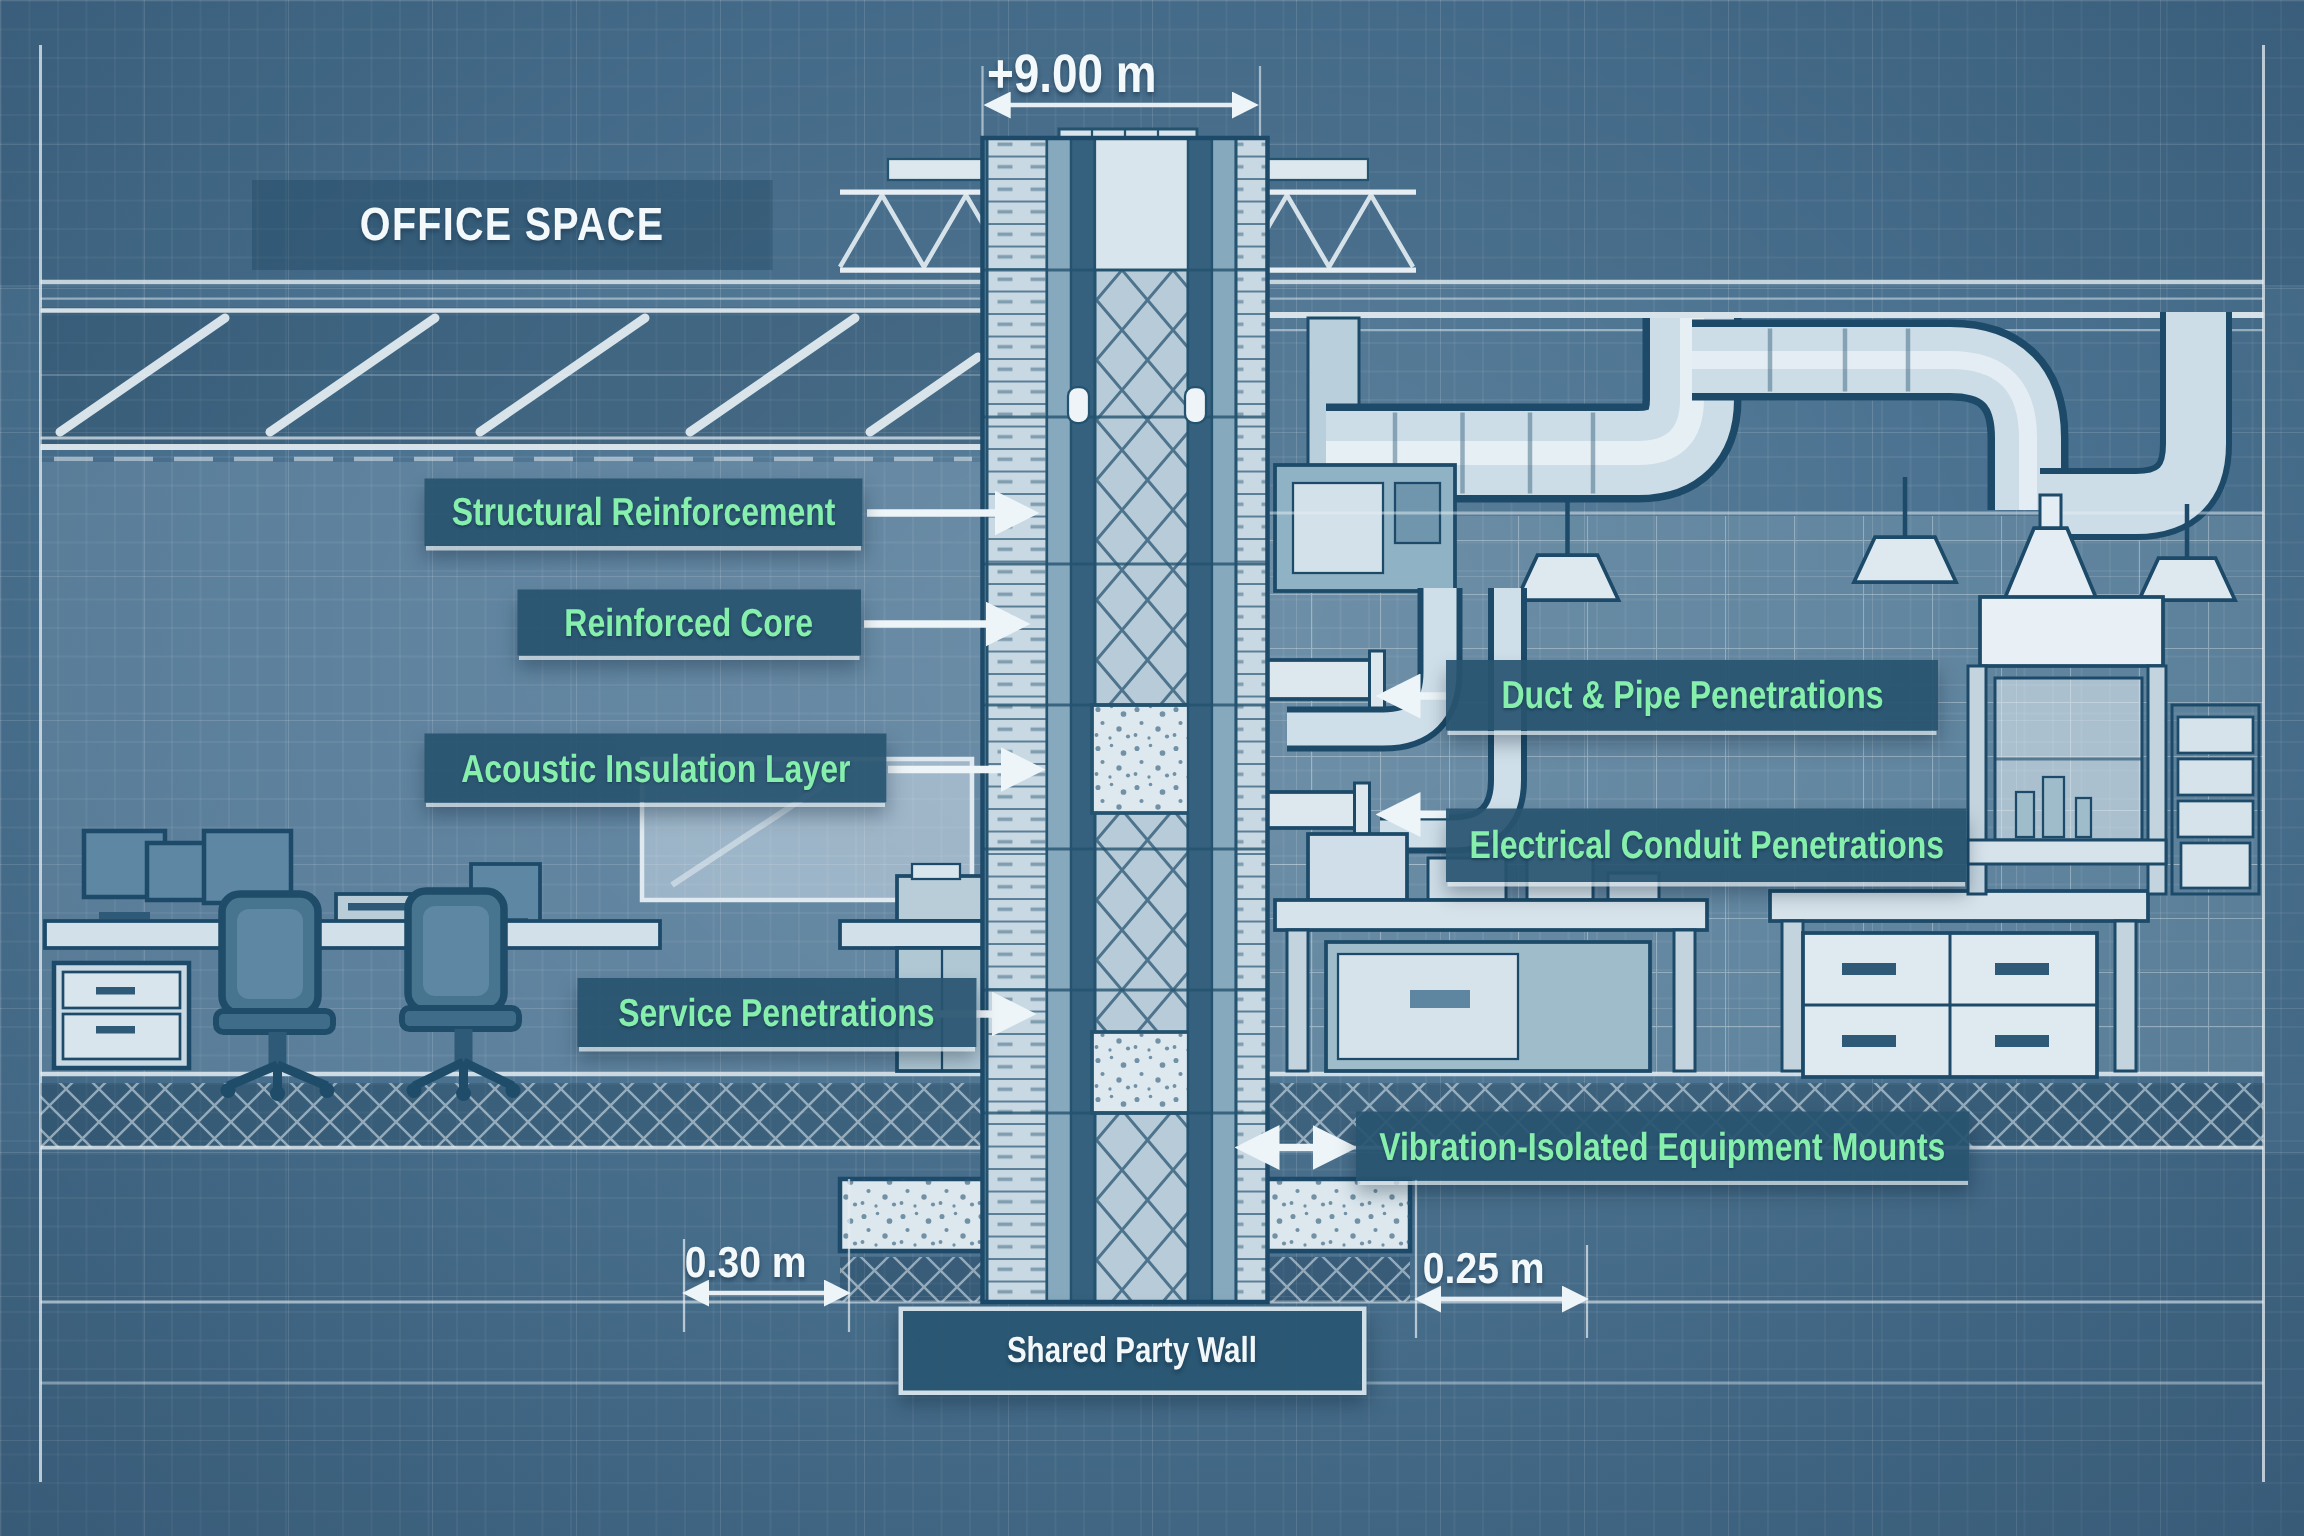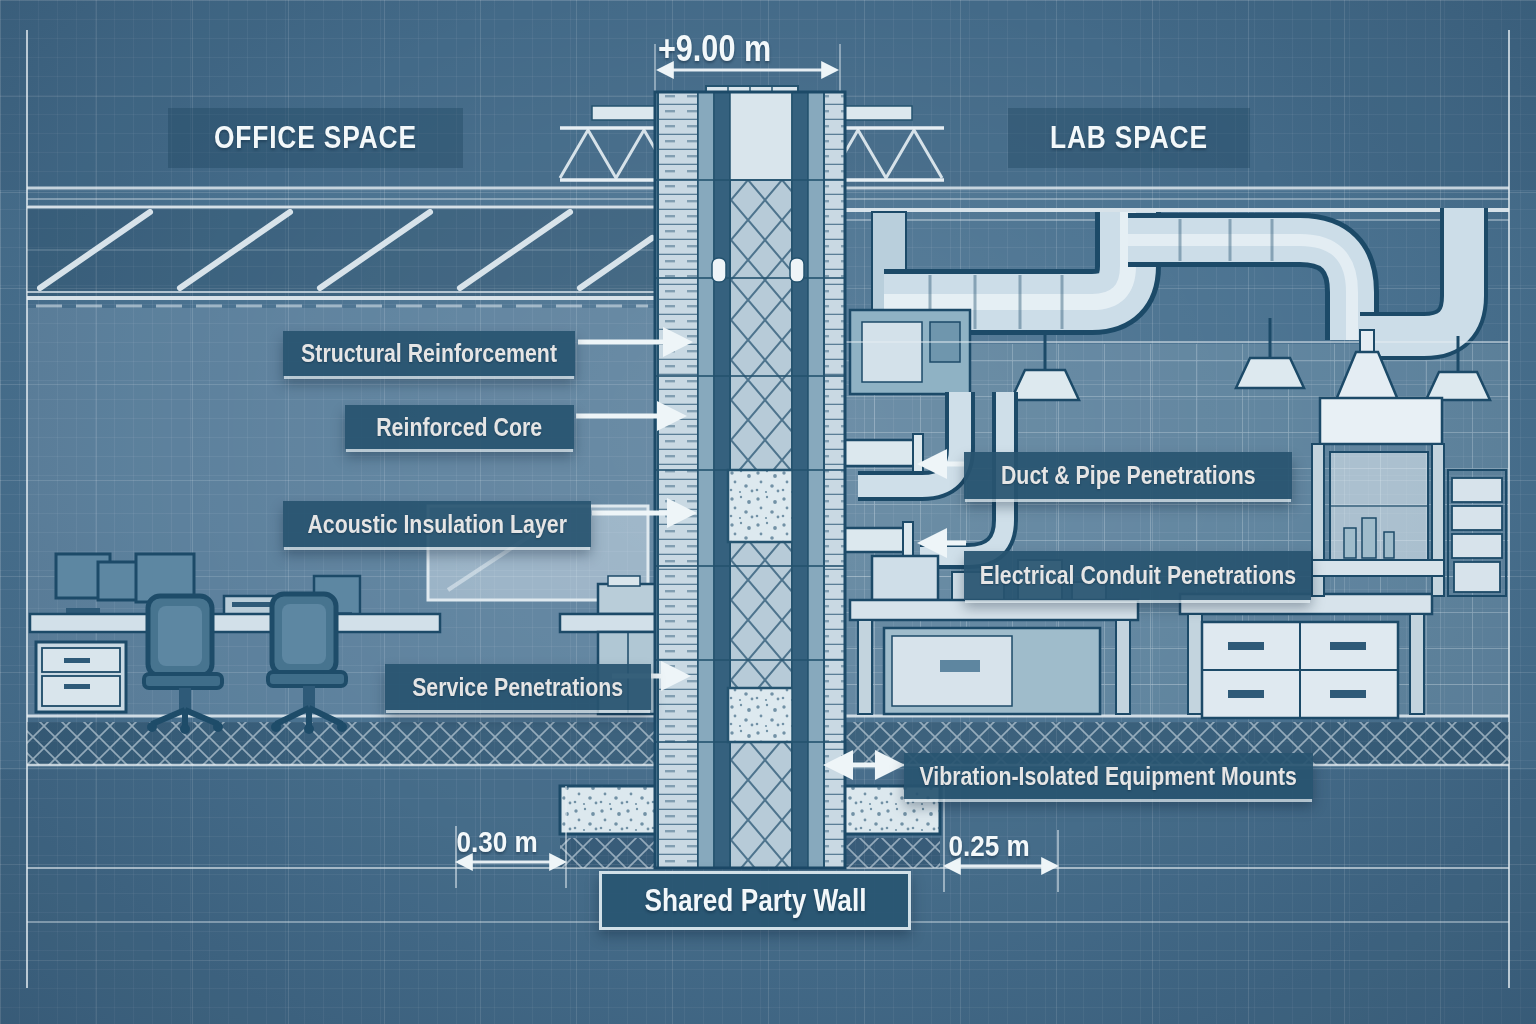--- a/index.html
+++ b/index.html
@@ -12,43 +12,43 @@
       linear-gradient(90deg, rgba(255,255,255,0.14) 1px, transparent 1px),
       linear-gradient(rgba(255,255,255,0.06) 1px, transparent 1px),
       linear-gradient(90deg, rgba(255,255,255,0.06) 1px, transparent 1px);
     background-size:100% 100%, 96px 96px, 96px 96px, 19px 19px, 19px 19px;
     font-family:"Liberation Sans", sans-serif;
   }
   svg{position:absolute;inset:0;}
   .ct{display:inline-block;white-space:nowrap;transform:scaleX(0.82);transform-origin:center;}
   .zone{
     position:absolute;color:#f3f8fa;font-weight:bold;font-size:31px;letter-spacing:1px;
-    background:rgba(30,68,95,0.38);padding:12px 28px;
+    background:rgba(30,68,95,0.38);padding:12px 54px;
     text-shadow:0 2px 3px rgba(8,30,50,0.35);
+    margin-top:12px;
   }
   .zone .ct{transform:scaleX(0.85);}
   .callout{
     position:absolute;display:flex;align-items:center;justify-content:center;
-    background:rgba(40,84,112,0.93);color:#e5e5e5;font-weight:bold;font-size:26px;
+    background:rgba(40,84,112,0.93);color:#86efac;font-weight:bold;font-size:26px;
     box-shadow:0 4px 0 -1px rgba(232,242,247,0.70), 0 8px 12px rgba(8,30,50,0.35);
     text-shadow:0 1px 2px rgba(8,30,50,0.4);
-    margin-top:12px;
   }
   .dim{
     position:absolute;color:#f3f8fa;font-weight:bold;text-align:left;
     text-shadow:0 2px 3px rgba(8,30,50,0.45);
   }
   .dim-top{font-size:36px;}
   .dim-small{font-size:29px;}
   .dim-small .ct{transform:scaleX(0.9);}
   .dim-top .ct{transform:scaleX(0.85);}
   .title-box{
     position:absolute;display:flex;align-items:center;justify-content:center;
     background:rgba(42,86,114,0.96);border:3px solid rgba(223,235,242,0.92);
-    color:#f2f7fa;font-weight:bold;font-size:32px;
+    color:#f2f7fa;font-weight:bold;font-size:24px;
     box-shadow:0 6px 12px rgba(8,30,50,0.35);
     text-shadow:0 2px 3px rgba(8,30,50,0.4);
   }
 </style>
 </head>
 <body>
 
 <div class="stage">
 
 <svg width="1536" height="1024" viewBox="0 0 1536 1024">
@@ -368,23 +368,20 @@
   </g>
 </svg>
 
 <div class="dim dim-top" style="left:648px;top:28px;width:195px;">
   <span class="ct">+9.00 m</span>
 </div>
 
 <div class="zone" style="left:168px;top:108px;">
   <span class="ct">OFFICE SPACE</span>
 </div>
-<div class="zone" style="left:1008px;top:108px;">
-  <span class="ct">LAB SPACE</span>
-</div>
 
 <div class="callout" style="left:283px;top:319px;width:292px;height:45px;">
   <span class="ct">Structural Reinforcement</span>
 </div>
 <div class="callout" style="left:345px;top:393px;width:229px;height:44px;">
   <span class="ct">Reinforced Core</span>
 </div>
 <div class="callout" style="left:283px;top:489px;width:308px;height:46px;">
   <span class="ct">Acoustic Insulation Layer</span>
 </div>

